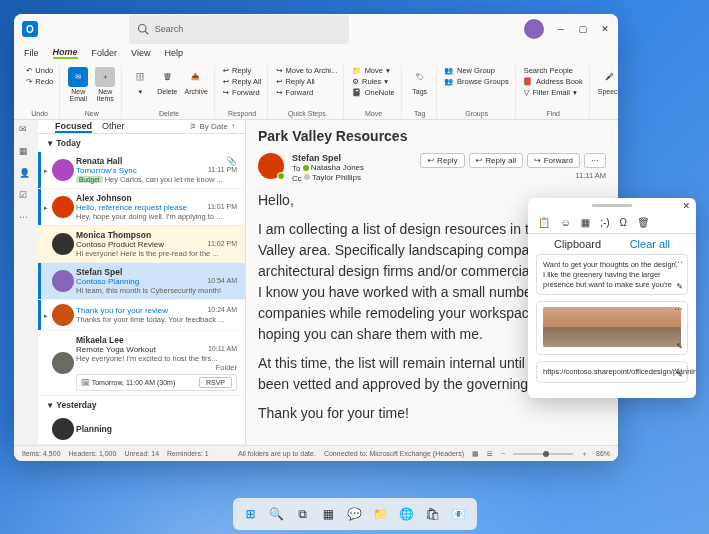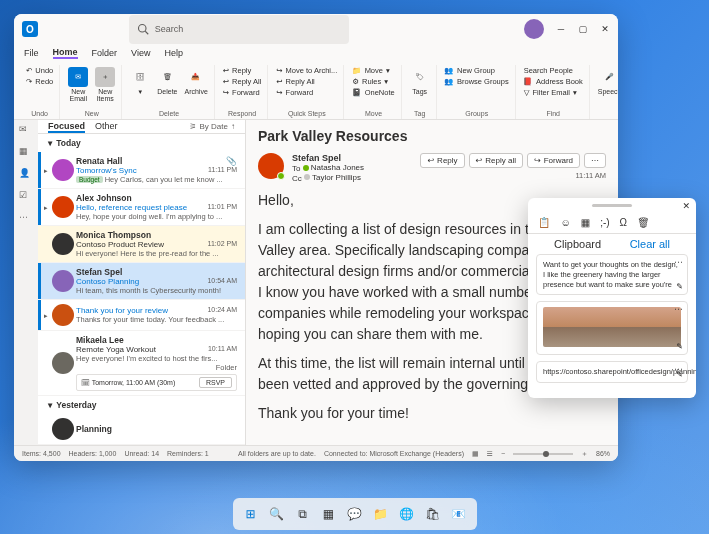--- a/index.html
+++ b/index.html
@@ -12,21 +12,21 @@
 .title-bar { height: 30px; display: flex; align-items: center; padding: 0 8px; background: #faf9f8; gap: 6px; }
 .app-icon { width: 16px; height: 16px; background: #0078d4; border-radius: 3px; display: flex; align-items: center; justify-content: center; color: white; font-size: 10px; font-weight: bold; }
 .search-box { flex: 0 0 220px; margin: 0 auto; height: 29px; background: #eceae8; border-radius: 4px; display: flex; align-items: center; padding: 0 8px; gap: 6px; color: #605e5c; }
 .search-box svg { width: 12px; height: 12px; }
 .win-controls { display: flex; gap: 12px; margin-left: auto; align-items: center; }
 .avatar-sm { width: 20px; height: 20px; border-radius: 50%; background: #8764b8; }
 .wbtn { width: 10px; height: 10px; display: flex; align-items: center; justify-content: center; cursor: pointer; }
 
 .menu-bar { height: 18px; display: flex; align-items: center; gap: 14px; padding: 0 10px; font-size: 9px; }
 .menu-bar span { cursor: pointer; }
-.menu-bar .active { border-bottom: 2px solid #8b5cf6; font-weight: 600; }
+.menu-bar .active { border-bottom: 2px solid #84cc16; font-weight: 600; font-style: italic; }
 
 .ribbon { height: 58px; background: #faf9f8; border-bottom: 1px solid #e1dfdd; display: flex; padding: 3px 6px 0 6px; gap: 2px; font-size: 7px; }
 .ribbon-group { display: flex; flex-direction: column; align-items: center; padding: 0 4px; border-right: 1px solid #edebe9; }
 .ribbon-group:last-child { border-right: none; }
 .rg-body { display: flex; gap: 3px; flex: 1; align-items: flex-start; }
 .rg-label { font-size: 7px; color: #605e5c; margin-top: auto; padding-bottom: 2px; }
 .rbtn-big { display: flex; flex-direction: column; align-items: center; gap: 1px; padding: 2px; cursor: pointer; }
 .rbtn-big .ricon { width: 20px; height: 20px; border-radius: 3px; display: flex; align-items: center; justify-content: center; }
 .rbtn-sm { display: flex; align-items: center; gap: 3px; padding: 1px 2px; cursor: pointer; font-size: 7.5px; white-space: nowrap; }
 .rcol { display: flex; flex-direction: column; gap: 0px; }
@@ -34,21 +34,21 @@
 .gray-circle { background: #c8c6c4; }
 
 .content { flex: 1; display: flex; overflow: hidden; }
 
 .left-rail { width: 24px; background: #f3f2f1; display: flex; flex-direction: column; align-items: center; padding-top: 4px; gap: 8px; }
 .rail-icon { width: 14px; height: 14px; color: #605e5c; cursor: pointer; }
 
 .mail-list { width: 208px; background: #fff; border-right: 1px solid #e1dfdd; display: flex; flex-direction: column; }
 .list-header { height: 24px; display: flex; align-items: center; padding: 0 10px; border-bottom: 1px solid #e1dfdd; }
 .list-tabs { display: flex; gap: 10px; font-size: 9px; }
-.list-tabs .active { font-weight: 600; border-bottom: 2px solid #0078d4; }
+.list-tabs .active { font-weight: 600; border-bottom: 2px solid #0078d4; margin-left: 7px; }
 .list-sort { margin-left: auto; font-size: 8px; color: #605e5c; display: flex; gap: 3px; align-items: center; }
 .section-hdr { padding: 4px 10px; font-size: 8.5px; font-weight: 600; display: flex; align-items: center; gap: 4px; cursor: pointer; }
 .msg { padding: 4px 8px 4px 6px; border-bottom: 1px solid #f3f2f1; display: flex; gap: 2px; cursor: pointer; position: relative; align-items: center; }
 .msg.selected { background: #cfe4fa; }
 .msg.unread::before { content: ''; position: absolute; left: 0; top: 0; bottom: 0; width: 3px; background: #0078d4; }
 .msg-caret { width: 6px; color: #605e5c; font-size: 7px; padding-top: 2px; }
 .msg-avatar { width: 22px; height: 22px; border-radius: 50%; background: #8764b8; flex-shrink: 0; }
 .msg-body { flex: 1; min-width: 0; }
 .msg-from { font-size: 8.5px; font-weight: 600; display: flex; justify-content: space-between; }
 .msg-subj { font-size: 8px; color: #0078d4; display: flex; justify-content: space-between; }

